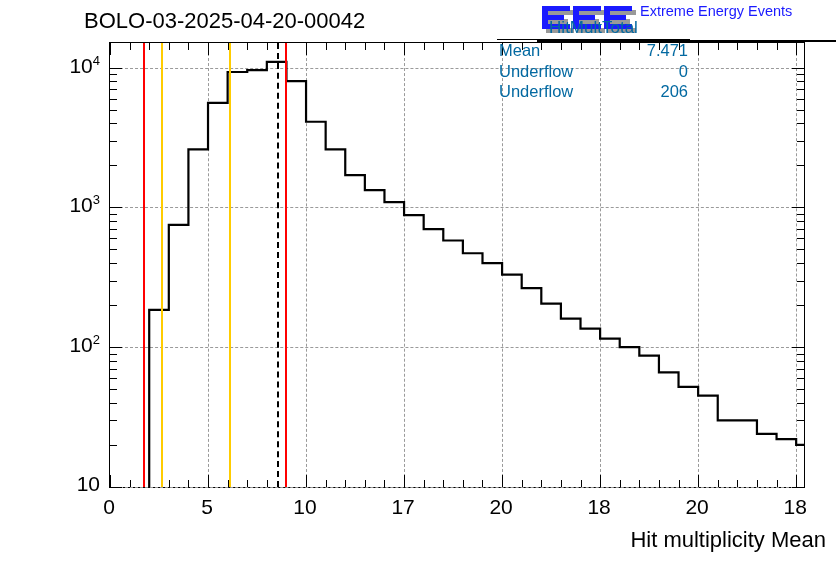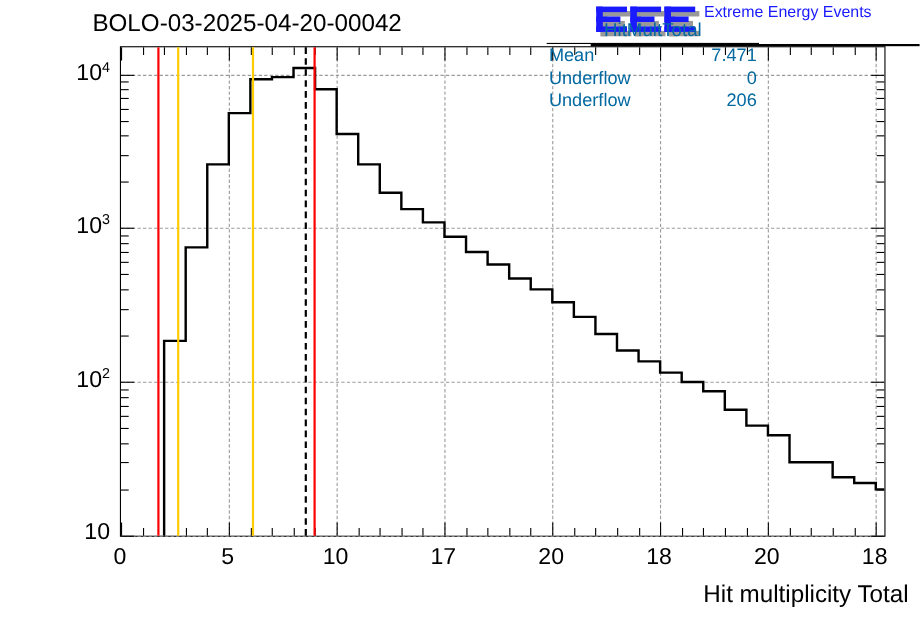--- a/index.html
+++ b/index.html
@@ -269,21 +269,21 @@
       <div class="xlab" style="left: 697.136px; top: 495px;">20</div>
       <div class="xlab" style="left: 795.158px; top: 495px;">18</div>
     </div>
   <div id="ylabels">
       <div class="ylab" style="width: 40px; left: 60px; top: 472px;">10</div>
       <div class="ylab" style="width: 58px; left: 42px; top: 332.206px;">10<sup>2</sup></div>
       <div class="ylab" style="width: 58px; left: 42px; top: 192.411px;">10<sup>3</sup></div>
       <div class="ylab" style="width: 58px; left: 42px; top: 52.6166px;">10<sup>4</sup></div>
     </div>
 
-  <div id="xtitle">Hit multiplicity Total</div>
+  <div id="xtitle">Hit multiplicity Mean</div>
 
   <div id="stats">
     <div class="sttitle">HitMultTotal</div>
     <div id="statrows">
         <div class="strow">
           <span class="k">Mean</span>
           <span class="v">7.471</span>
         </div>
         <div class="strow">
           <span class="k">Underflow</span>

